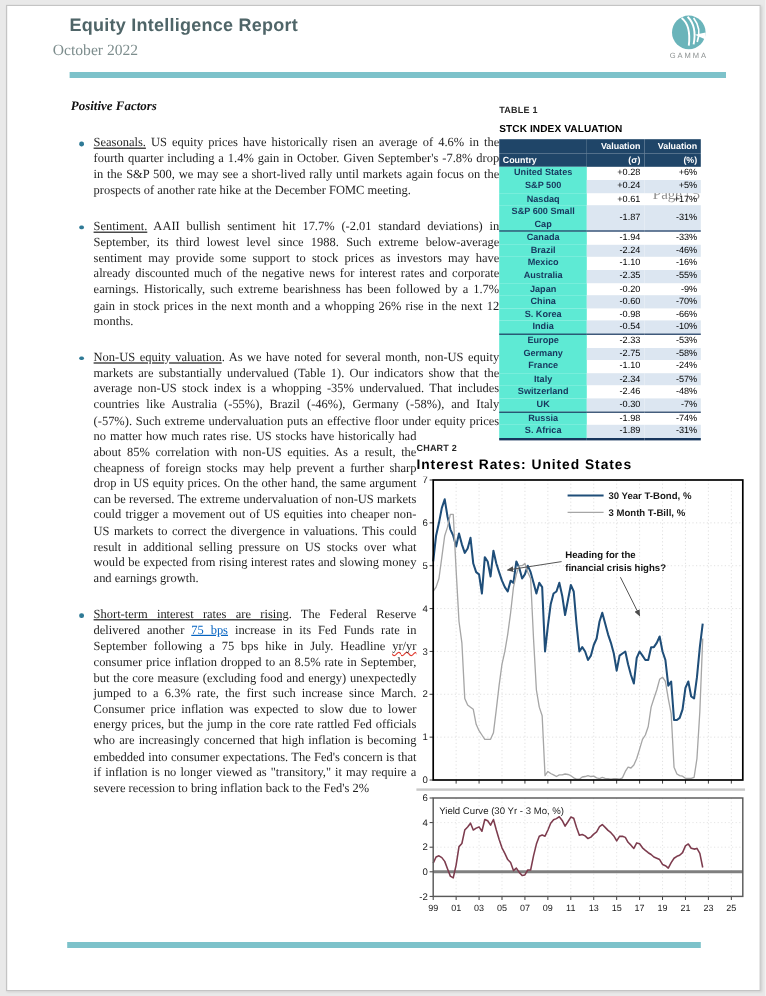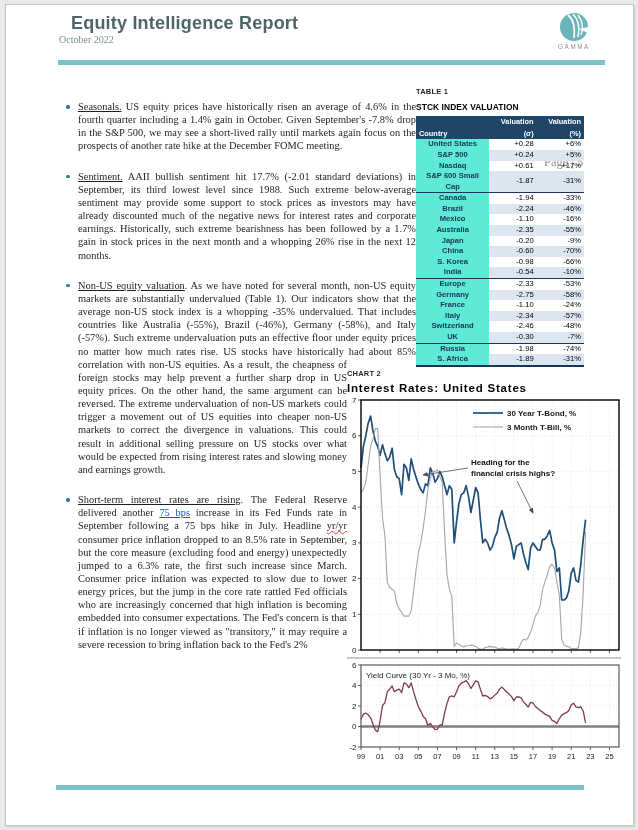--- a/index.html
+++ b/index.html
@@ -1,20 +1,20 @@
 <!DOCTYPE html>
 <html><head>
 <meta charset="utf-8">
 <style>
   html,body{margin:0;padding:0;}
   body{width:638px;height:830px;position:relative;background:#e9e9e9;font-family:"Liberation Serif",serif;}
   .page{position:absolute;left:5px;top:4px;width:627px;height:820px;background:#fff;border:1px solid #c4c4c4;box-shadow:1px 1px 2px rgba(0,0,0,.12);}
   
-  .title{position:absolute;left:65px;top:8px;font-family:"Liberation Sans",sans-serif;font-weight:bold;font-size:18px;color:#4f6568;letter-spacing:.2px;}
-  .date{position:absolute;left:53px;top:29px;font-size:10px;color:#7d8d8d;}
+  .title{position:absolute;left:52px;top:8px;font-family:"Liberation Sans",sans-serif;font-weight:bold;font-size:15px;color:#4f6568;letter-spacing:.2px;}
+  .date{position:absolute;left:38px;top:29px;font-size:13px;color:#7d8d8d;}
   .logo{position:absolute;left:550px;top:7px;width:36px;text-align:center;}
   .logo svg{display:block;margin:0 auto;}
   .logo-text{font-family:"Liberation Sans",sans-serif;font-size:6.3px;letter-spacing:1.6px;color:#8c9191;margin-top:1px;}
   .rule{position:absolute;left:52px;top:55px;width:547px;height:4.5px;background:#7dc2ca;}
   .footer-rule{top:780px;left:50px;width:528px;height:5px;}
   .page-num{position:absolute;left:538px;top:150px;font-size:12.5px;color:#8f8f8f;}
   .copyright{position:absolute;left:50px;top:790px;font-size:8.8px;color:#70807f;}
   
   .content{position:absolute;left:53px;top:78px;width:562px;height:694px;font-size:10.4px;line-height:13.15px;color:#1f1f1f;text-align:justify;overflow:hidden;}
   .float-tbl{float:right;width:205px;height:282px;font-family:"Liberation Sans",sans-serif;text-align:left;}
@@ -313,20 +313,21 @@
           <line x1="243.33333333333331" y1="86" x2="243.33333333333331" y2="89" stroke="#333" stroke-width="0.8"></line>
           <text x="243.33333333333331" y="98" font-size="7.5" text-anchor="middle" fill="#1a1a1a">23</text>
           <line x1="262.44444444444446" y1="86" x2="262.44444444444446" y2="89" stroke="#333" stroke-width="0.8"></line>
           <text x="262.44444444444446" y="98" font-size="7.5" text-anchor="middle" fill="#1a1a1a">25</text>
           <text x="19" y="17" font-size="8" fill="#222">Yield Curve (30 Yr - 3 Mo, %)</text>
           <rect x="14" y="4" width="258" height="82" fill="none" stroke="#595959" stroke-width="1.2"></rect>
         </svg>
     </div>
 
     <div id="sections">
+        <div class="sec-head">Positive Factors</div>
         <div class="blist">
           <div class="bullet"><span class="lead">Seasonals.</span><span>  US equity prices have historically risen an average of 4.6% in the fourth quarter including a 1.4% gain in October. Given September's -7.8% drop in the S&amp;P 500, we may see a short-lived rally until markets again focus on the prospects of another rate hike at the December FOMC meeting.</span></div>
           <div class="bullet"><span class="lead">Sentiment.</span><span>  AAII bullish sentiment hit 17.7% (-2.01 standard deviations) in September, its third lowest level since 1988.  Such extreme below-average sentiment may provide some support to stock prices as investors may have already discounted much of the negative news for interest rates and corporate earnings.  Historically, such extreme bearishness has been followed by a 1.7% gain in stock prices in the next month and a whopping 26% rise in the next 12 months.</span></div>
         </div>
         <div class="blist">
           <div class="bullet"><span class="lead">Non-US equity valuation</span><span>.  As we have noted for several month, non-US equity markets are substantially undervalued (Table 1).  Our indicators show that the average non-US stock index is a whopping -35% undervalued.  That includes countries like Australia (-55%), Brazil (-46%), Germany (-58%), and Italy (-57%). Such extreme undervaluation puts an effective floor under equity prices no matter how much rates rise. US stocks have historically had about 85% correlation with non-US equities.  As a result, the cheapness of foreign stocks may help prevent a further sharp drop in US equity prices.  On the other hand, the same argument can be reversed.  The extreme undervaluation of non-US markets could trigger a movement out of US equities into cheaper non-US markets to correct the divergence in valuations.  This could result in additional selling pressure on US stocks over what would be expected from rising interest rates and slowing money and earnings growth.</span></div>
         </div>
         <div class="blist">
           <div class="bullet"><span class="lead">Short-term interest rates are rising</span><span>.  The Federal Reserve delivered another </span><span class="tlink">75 bps</span><span> increase in its Fed Funds rate in September following a 75 bps hike in July.  Headline </span><span class="spell">yr/yr</span><span> consumer price inflation dropped to an 8.5% rate in September, but the core measure (excluding food and energy) unexpectedly jumped to a 6.3% rate, the first such increase since March.  Consumer price inflation was expected to slow due to lower energy prices, but the jump in the core rate rattled Fed officials who are increasingly concerned that high inflation is becoming embedded into consumer expectations.  The Fed's concern is that if inflation is no longer viewed as "transitory," it may require a severe recession to bring inflation back to the Fed's 2%</span></div>
         </div>

